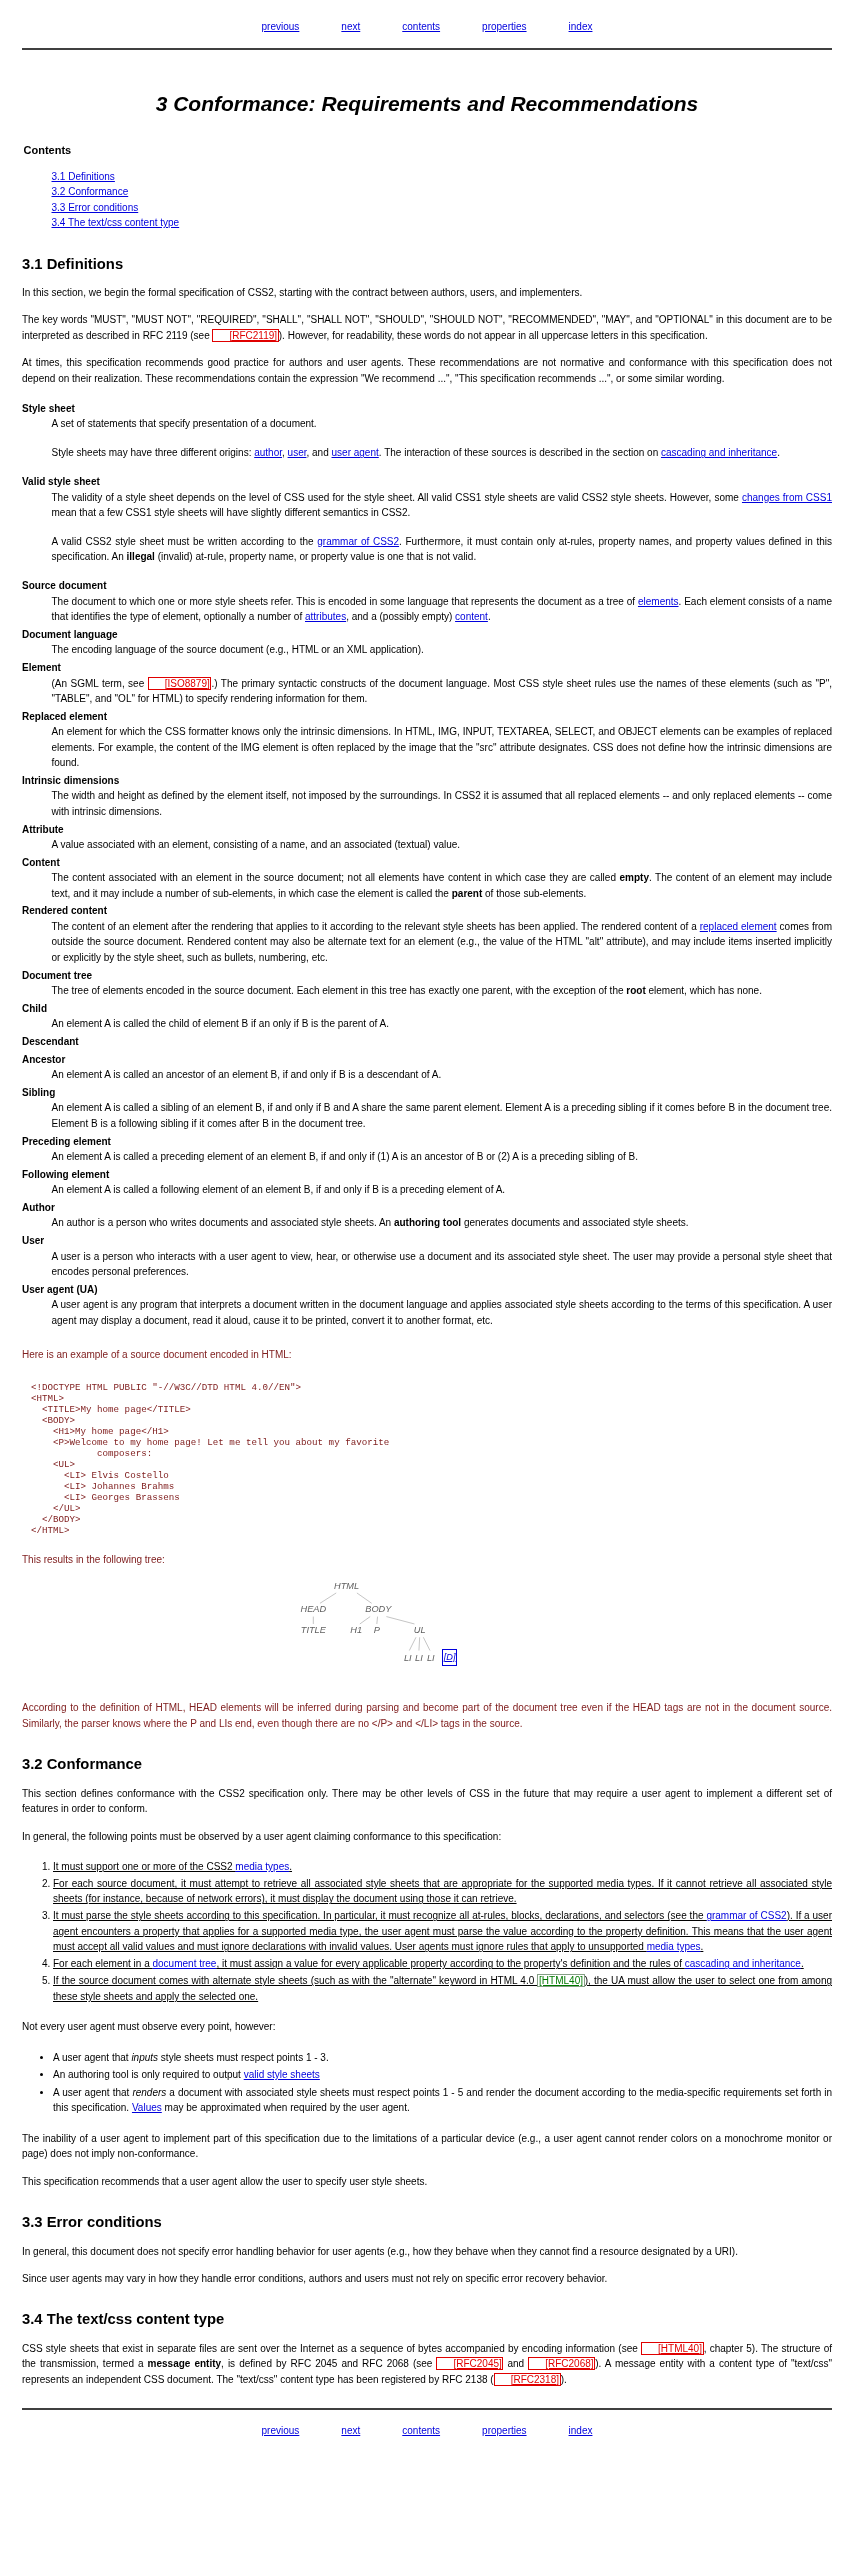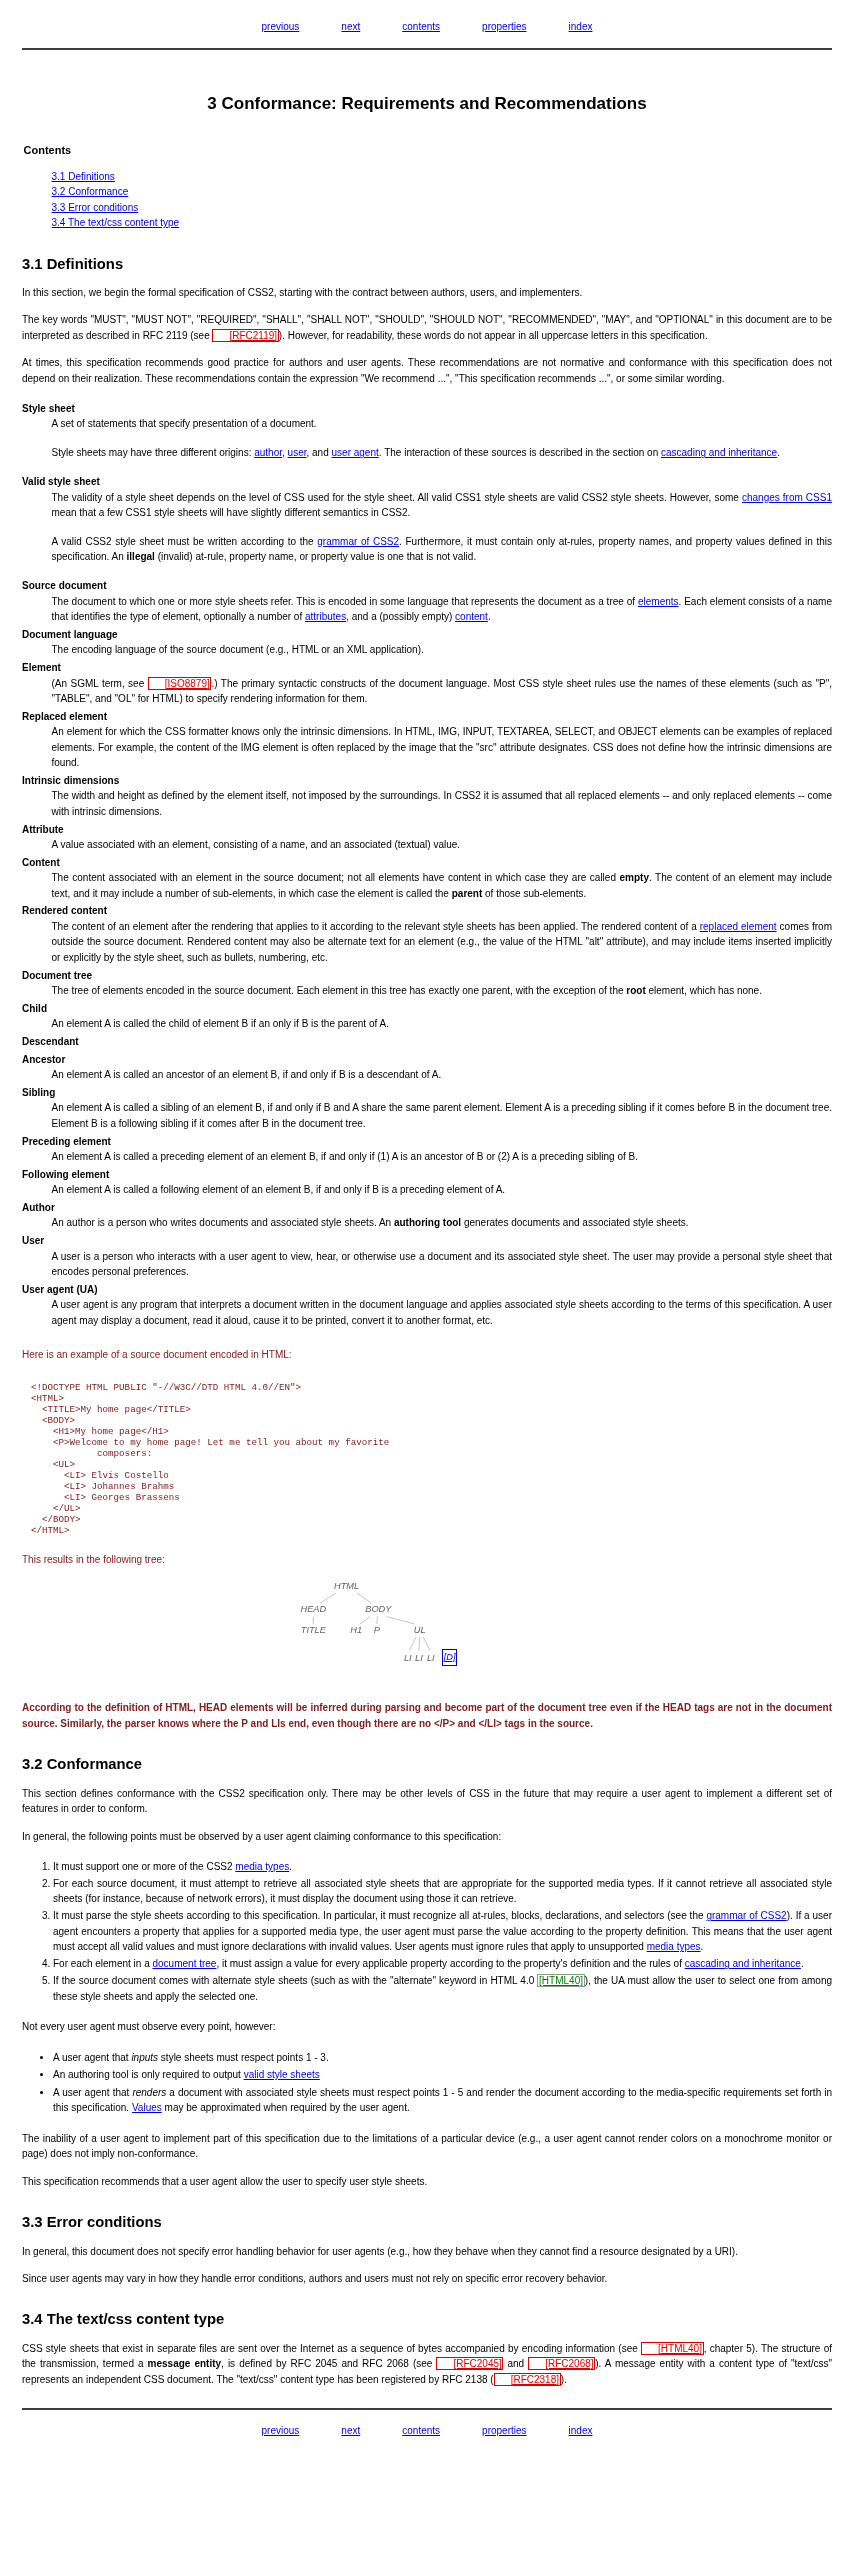--- a/index.html
+++ b/index.html
@@ -13,21 +13,21 @@
   a.lnk { color:#0000dd; text-decoration:underline; cursor:pointer; }
   a.ref { text-decoration:underline; padding:0 0.7px; cursor:pointer; }
   a.rr  { color:#e00000; border:0.7px solid #e00000;padding-left:16px; }
   a.rg  { color:#007a00; border:0.7px solid #86a086; }
 
   .topnav, .botnav { text-align:center; }
   .topnav a, .botnav a { margin:0 21px; }
 
   hr.rule { border:0; border-top:2.2px solid #404040; margin:13.3px 0; }
 
-  h1.doc-title { text-align:center; font-size:17px; line-height:22px; margin:43px 29.5px 28px 29.5px; font-weight:bold; }
+  h1.doc-title { text-align:center; font-size:21px; line-height:22px; margin:43px 29.5px 28px 29.5px; font-weight:bold;font-style:italic; }
   .contents-label { font-weight:bold; font-size:11px; margin:19px 0 10.3px 1.5px; }
   .toc { margin-left:29.5px; }
   .toc a { display:block; margin:0; line-height:15.5px; }
 
   h2.sec { font-size:14.8px; line-height:17.7px; font-weight:bold; margin:25px 0 11.8px 0; }
 
   p.body-p { margin:11.8px 0; text-align:justify; }
 
   dl.defs { margin:14.8px 0 0 0; }
   dl.defs dt { font-weight:bold; margin:2.2px 0 0 0; }
@@ -45,23 +45,23 @@
 
   .tree-figure { position:relative; height:102px; margin:10.3px 0 7.4px 0;font-style:italic; }
   .tree-figure svg { position:absolute; left:264px; top:0; }
   .tree-figure text { font-family:"Liberation Sans",sans-serif; font-size:12.5px; fill:#5f5f5f; }
   .tree-figure line { stroke:#b0b0b0; stroke-width:1; }
   a.dlink {
     position:absolute; left:420px; top:71px;
     color:#0000dd; text-decoration:underline; border:0.7px solid #0000dd;
     padding:0 0.7px; font-size:9.2px; cursor:pointer;
   }
-  p.after-tree { margin:20.7px 0 11.8px 0; text-align:justify;font-weight:bold; }
-
-  ol.points { margin:14.8px 0; padding-left:31px; }
+  p.after-tree { margin:20.7px 0 11.8px 0; text-align:justify; }
+
+  ol.points { margin:14.8px 0; padding-left:31px;text-decoration:underline; }
   ol.points li { margin:1.5px 0; text-align:justify; }
   ul.bullets { margin:14.8px 0; padding-left:31px; }
   ul.bullets li { margin:2.2px 0; text-align:justify; }
 </style>
 </head>
 <body>
 
 <div class="page">
 
   <div class="topnav"><a href="#" class="lnk">previous</a><a href="#" class="lnk">next</a><a href="#" class="lnk">contents</a><a href="#" class="lnk">properties</a><a href="#" class="lnk">index</a></div>

